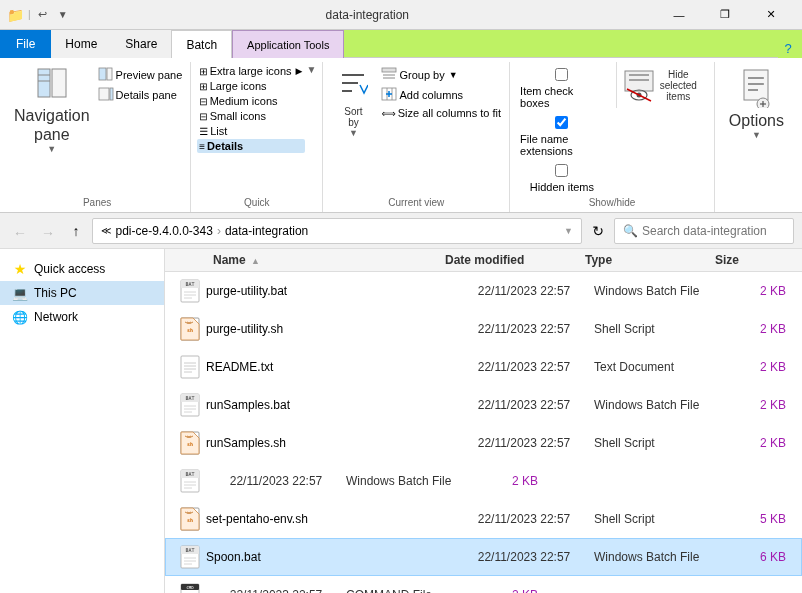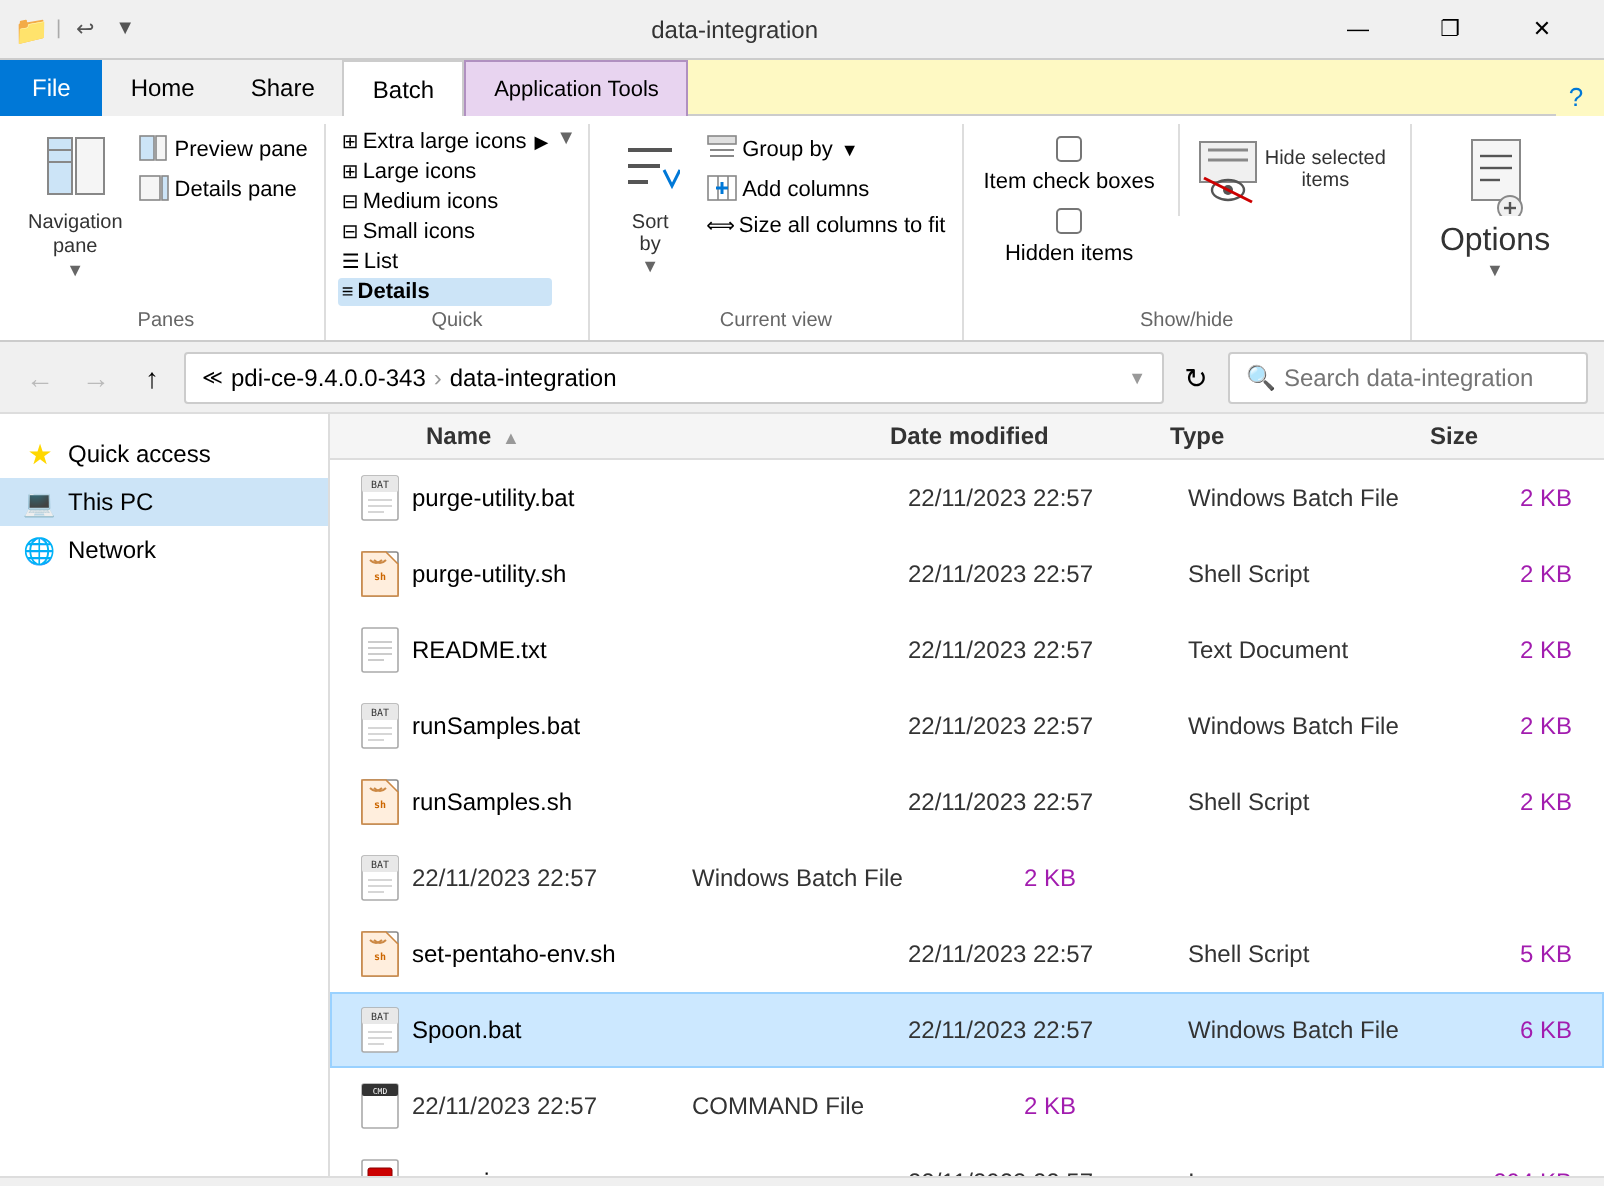--- a/index.html
+++ b/index.html
@@ -7,21 +7,21 @@
 
     
     .title-bar { display: flex; align-items: center; background: #f0f0f0; height: 30px; padding: 0 8px; border-bottom: 1px solid #ccc; }
     .title-bar-icons { display: flex; gap: 4px; align-items: center; margin-right: 8px; }
     .title-icon { width: 16px; height: 16px; display: inline-flex; align-items: center; justify-content: center; font-size: 10px; color: #555; border: 1px solid #ccc; background: #fff; cursor: pointer; }
     .title-bar-path { font-size: 12px; color: #333; flex: 1; text-align: center; font-weight: 400; }
     .window-controls { display: flex; gap: 0; margin-left: auto; }
     .win-btn { width: 46px; height: 30px; display: flex; align-items: center; justify-content: center; font-size: 11px; cursor: pointer; background: transparent; border: none; }
 
     
-    .ribbon-tabs { display: flex; align-items: flex-end; background: #fef9c3; height: 28px; padding-left: 0; border-bottom: none; }
+    .ribbon-tabs { display: flex; align-items: flex-end; background: #bef264; height: 28px; padding-left: 0; border-bottom: none; }
     .ribbon-tab { padding: 4px 14px; font-size: 12px; cursor: pointer; background: #f0f0f0; border: none; height: 28px; display: flex; align-items: center; }
     .ribbon-tab.active { background: #fff; border: 1px solid #ccc; border-bottom: none; z-index: 2; }
     .ribbon-tab.file { background: #0078d7; color: #fff; padding: 4px 16px; height: 28px; }
     .ribbon-tab.manage-active { background: #e8d4f0; border: 1px solid #b090c0; border-bottom: none; }
 
     
     .ribbon { background: #fff; border-bottom: 1px solid #ccc; display: flex; padding: 4px 4px 0 4px; min-height: 90px; }
     .ribbon-group { display: flex; flex-direction: column; border-right: 1px solid #ddd; padding: 0 6px 4px 6px; }
     .ribbon-group-label { font-size: 10px; color: #666; text-align: center; margin-top: auto; padding-top: 2px; }
     .ribbon-group-content { display: flex; align-items: flex-start; gap: 2px; flex: 1; }
@@ -55,21 +55,21 @@
     .file-list-header { display: flex; align-items: center; padding: 4px 0; border-bottom: 1px solid #ddd; background: #f5f5f5; font-size: 12px; font-weight: 600; color: #333; position: sticky; top: 0; }
     .col-name { width: 280px; padding-left: 48px; }
     .col-date { width: 140px; }
     .col-type { width: 130px; }
     .col-size { width: 70px; }
     .col-sort-arrow { color: #999; font-size: 9px; margin-left: 2px; }
     .file-row { display: flex; align-items: center; padding: 2px 0; font-size: 12px; cursor: pointer; border: 1px solid transparent; }
     .file-row.selected { background: #cce8ff; border: 1px solid #99d1ff; }
     .file-icon { width: 32px; height: 32px; display: flex; align-items: center; justify-content: center; margin-left: 8px; flex-shrink: 0; }
     .file-name { width: 248px; font-size: 12px; overflow: hidden; white-space: nowrap; text-overflow: ellipsis; }
-    .file-date { width: 140px; color: #333; }
+    .file-date { width: 140px; color: #333; text-align: center; }
     .file-type { width: 130px; color: #333; }
     .file-size { width: 70px; color: #a21caf; }
 
     
     .status-bar { display: flex; align-items: center; background: #f0f0f0; height: 28px; padding: 0 12px; border-top: 1px solid #ddd; font-size: 12px; gap: 16px; }
     .status-right { margin-left: auto; display: flex; gap: 2px; }
     .view-toggle { width: 22px; height: 20px; display: flex; align-items: center; justify-content: center; cursor: pointer; border: 1px solid transparent; font-size: 12px; }
     .view-toggle.active { background: #cce4f7; border-color: #99c4e7; }
 
     
@@ -111,21 +111,21 @@
     <div class="ribbon-group-content">
       <div style="display:flex;flex-direction:column;align-items:center;padding:2px 4px;min-width:48px;cursor:pointer;">
         <div style="width:36px;height:42px;display:flex;align-items:center;justify-content:center;font-size:22px;color:#333;">
           <svg width="32" height="36">
             <rect x="2" y="2" width="12" height="28" fill="#cce4f7" stroke="#888" stroke-width="1"></rect>
             <rect x="16" y="2" width="14" height="28" fill="#f5f5f5" stroke="#888" stroke-width="1"></rect>
             <line x1="2" y1="8" x2="14" y2="8" stroke="#888" stroke-width="1"></line>
             <line x1="2" y1="14" x2="14" y2="14" stroke="#888" stroke-width="1"></line>
           </svg>
         </div>
-        <div style="font-size:10px;color:#333;text-align:center;line-height:1.2;">Navigation<br>pane</div>
+        <div style="font-size:16px;color:#333;text-align:center;line-height:1.2;">Navigation<br>pane</div>
         <div style="font-size:9px;color:#666;">▼</div>
       </div>
       <div style="display:flex;flex-direction:column;gap:2px;padding-top:4px;">
         <div class="ribbon-item-row">
           <svg width="16" height="16">
             <rect x="1" y="1" width="7" height="12" fill="#cce4f7" stroke="#888" stroke-width="0.8"></rect>
             <rect x="9" y="1" width="5" height="12" fill="#f5f5f5" stroke="#888" stroke-width="0.8"></rect>
           </svg>
           <span>Preview pane</span>
         </div>
@@ -219,20 +219,24 @@
     </div>
     <div class="ribbon-group-label">Current view</div>
   </div>
 
   <div class="ribbon-group">
     <div class="ribbon-group-content" style="gap:8px;">
       <div style="display:flex;flex-direction:column;gap:3px;padding-top:4px;">
         <label class="ribbon-checkbox">
           <input type="checkbox" style="">
           <span>Item check boxes</span>
+        </label>
+        <label class="ribbon-checkbox">
+          <input type="checkbox" checked="" style="">
+          <span>File name extensions</span>
         </label>
         <label class="ribbon-checkbox">
           <input type="checkbox" style="">
           <span>Hidden items</span>
         </label>
       </div>
       <div style="display:flex;flex-direction:row;align-items:center;padding:2px 6px;cursor:pointer;border-left:1px solid #ddd;">
         <div style="width:36px;height:42px;display:flex;align-items:center;justify-content:center;">
           <svg width="32" height="36">
             <rect x="2" y="4" width="28" height="20" fill="#f0f0f0" stroke="#888" stroke-width="1"></rect>

